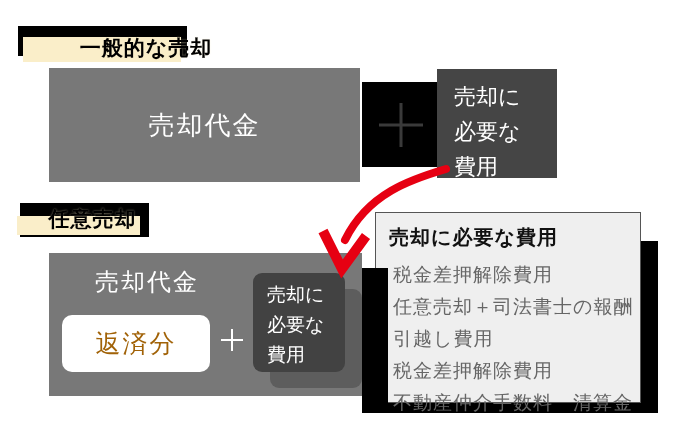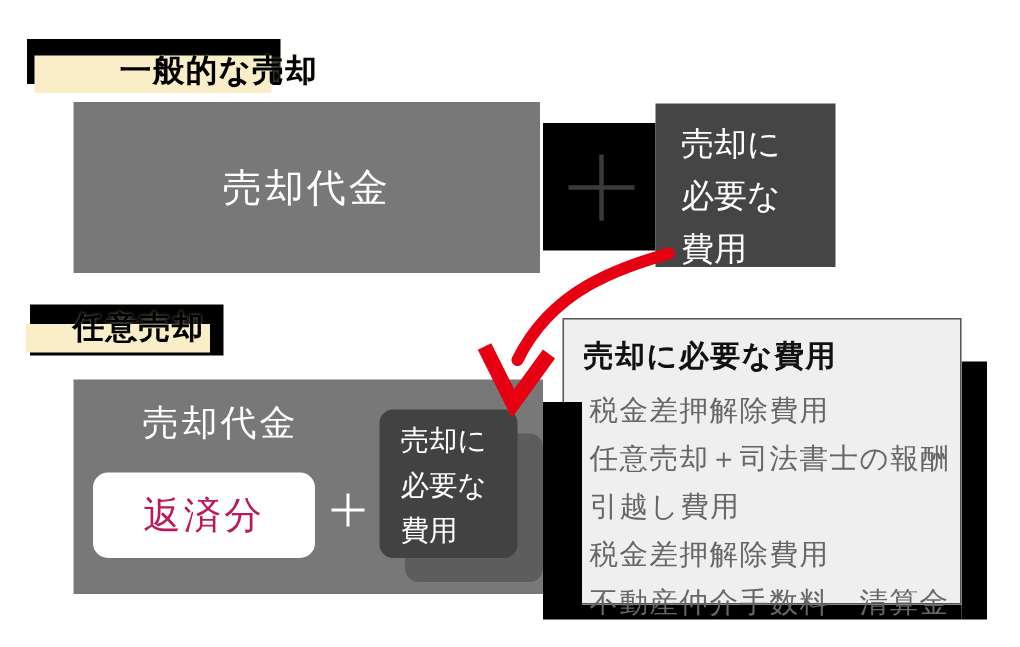--- a/index.html
+++ b/index.html
@@ -46,21 +46,21 @@
 
   
   .vol-box{left:49px;top:253px;width:313px;height:143px;background:#787878;z-index:3;}
   .vol-proceeds{
     position:absolute;left:46px;top:13px;color:#ffffff;font-size:24px;
     letter-spacing:2px;font-family:"DejaVu Serif",serif;
   }
   .repay-box{
     position:absolute;left:13px;top:62px;width:148px;height:57px;background:#ffffff;
     border-radius:10px;display:flex;align-items:center;justify-content:center;
-    color:#be185d;font-size:25px;letter-spacing:2px;font-family:"DejaVu Serif",serif;
+    color:#a16207;font-size:25px;letter-spacing:2px;font-family:"DejaVu Serif",serif;
   }
   .cost-box-low{
     position:absolute;left:204px;top:20px;width:92px;height:99px;background:#424242;
     border-radius:9px;color:#ffffff;font-size:19px;line-height:30px;
     padding:6px 0 0 14px;box-sizing:border-box;z-index:2;
     font-family:"DejaVu Serif",serif;
   }
   .cost-box-low-shadow{
     position:absolute;left:221px;top:36px;width:92px;height:99px;background:#5d5d5d;
     border-radius:9px;z-index:1;

